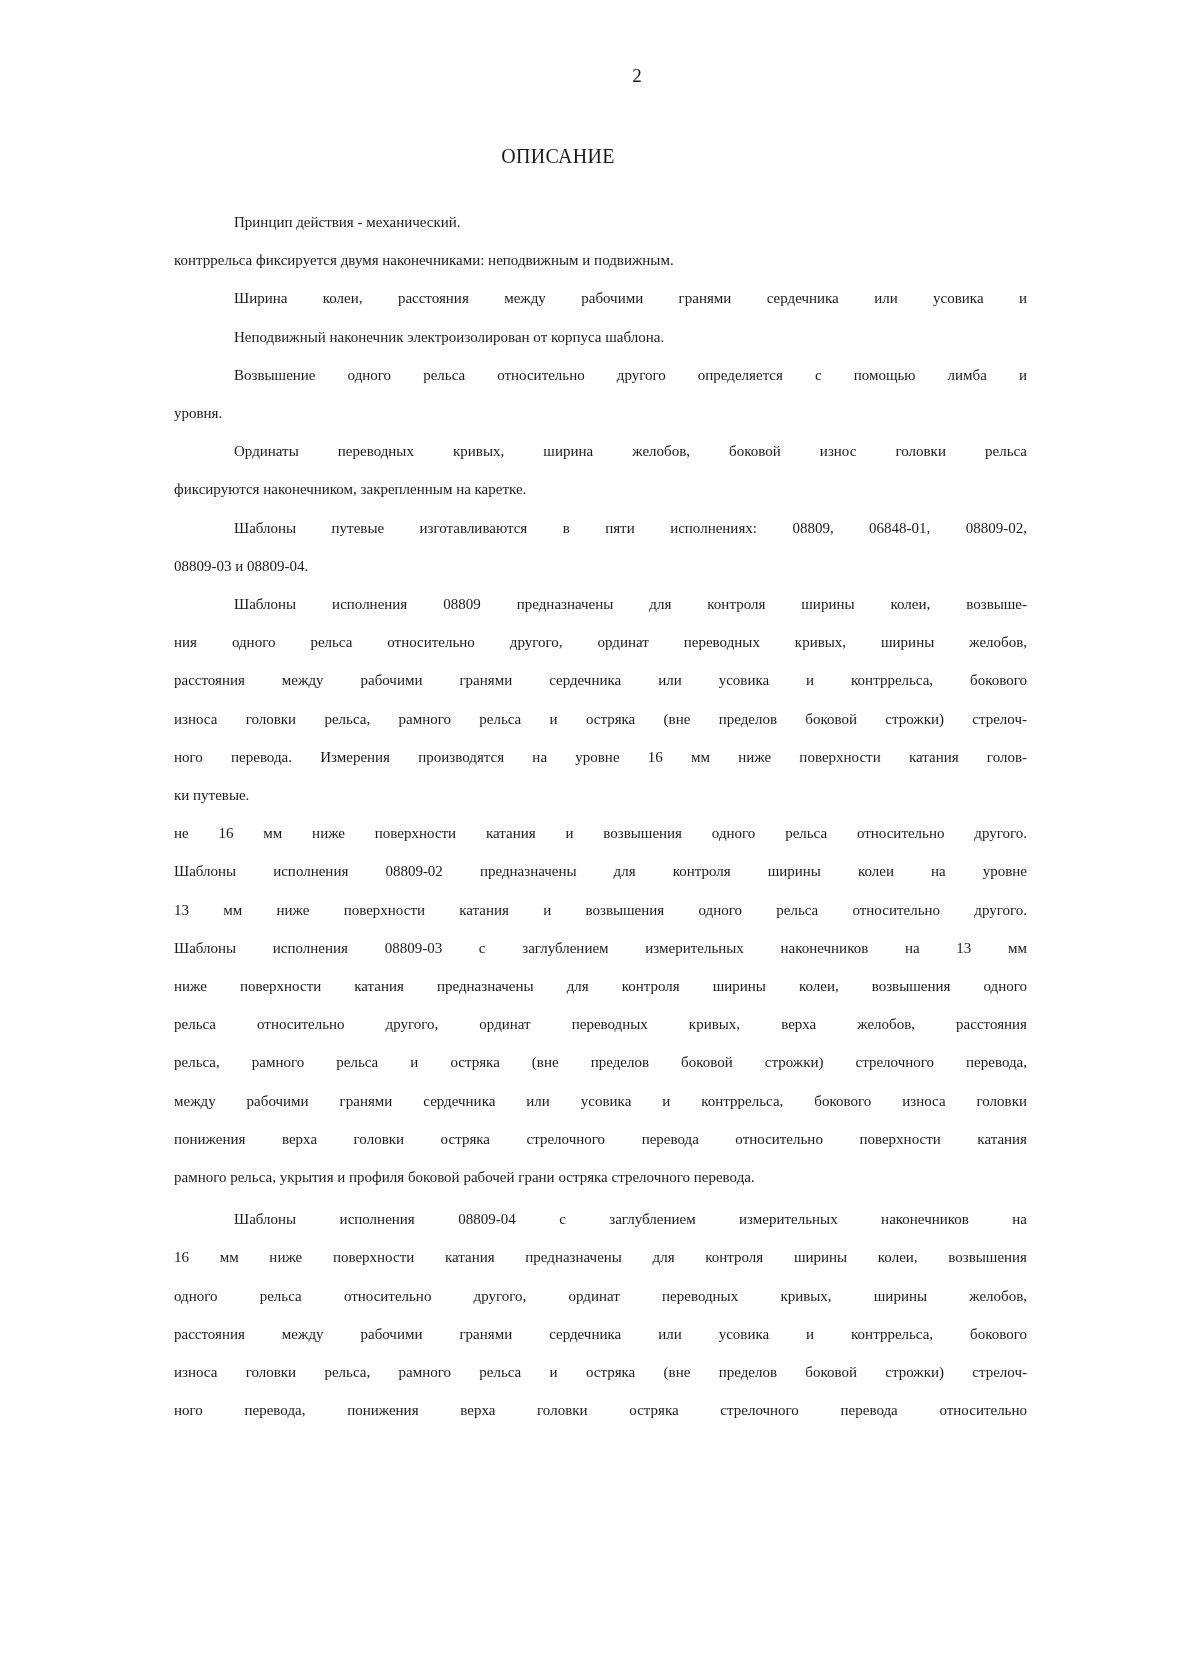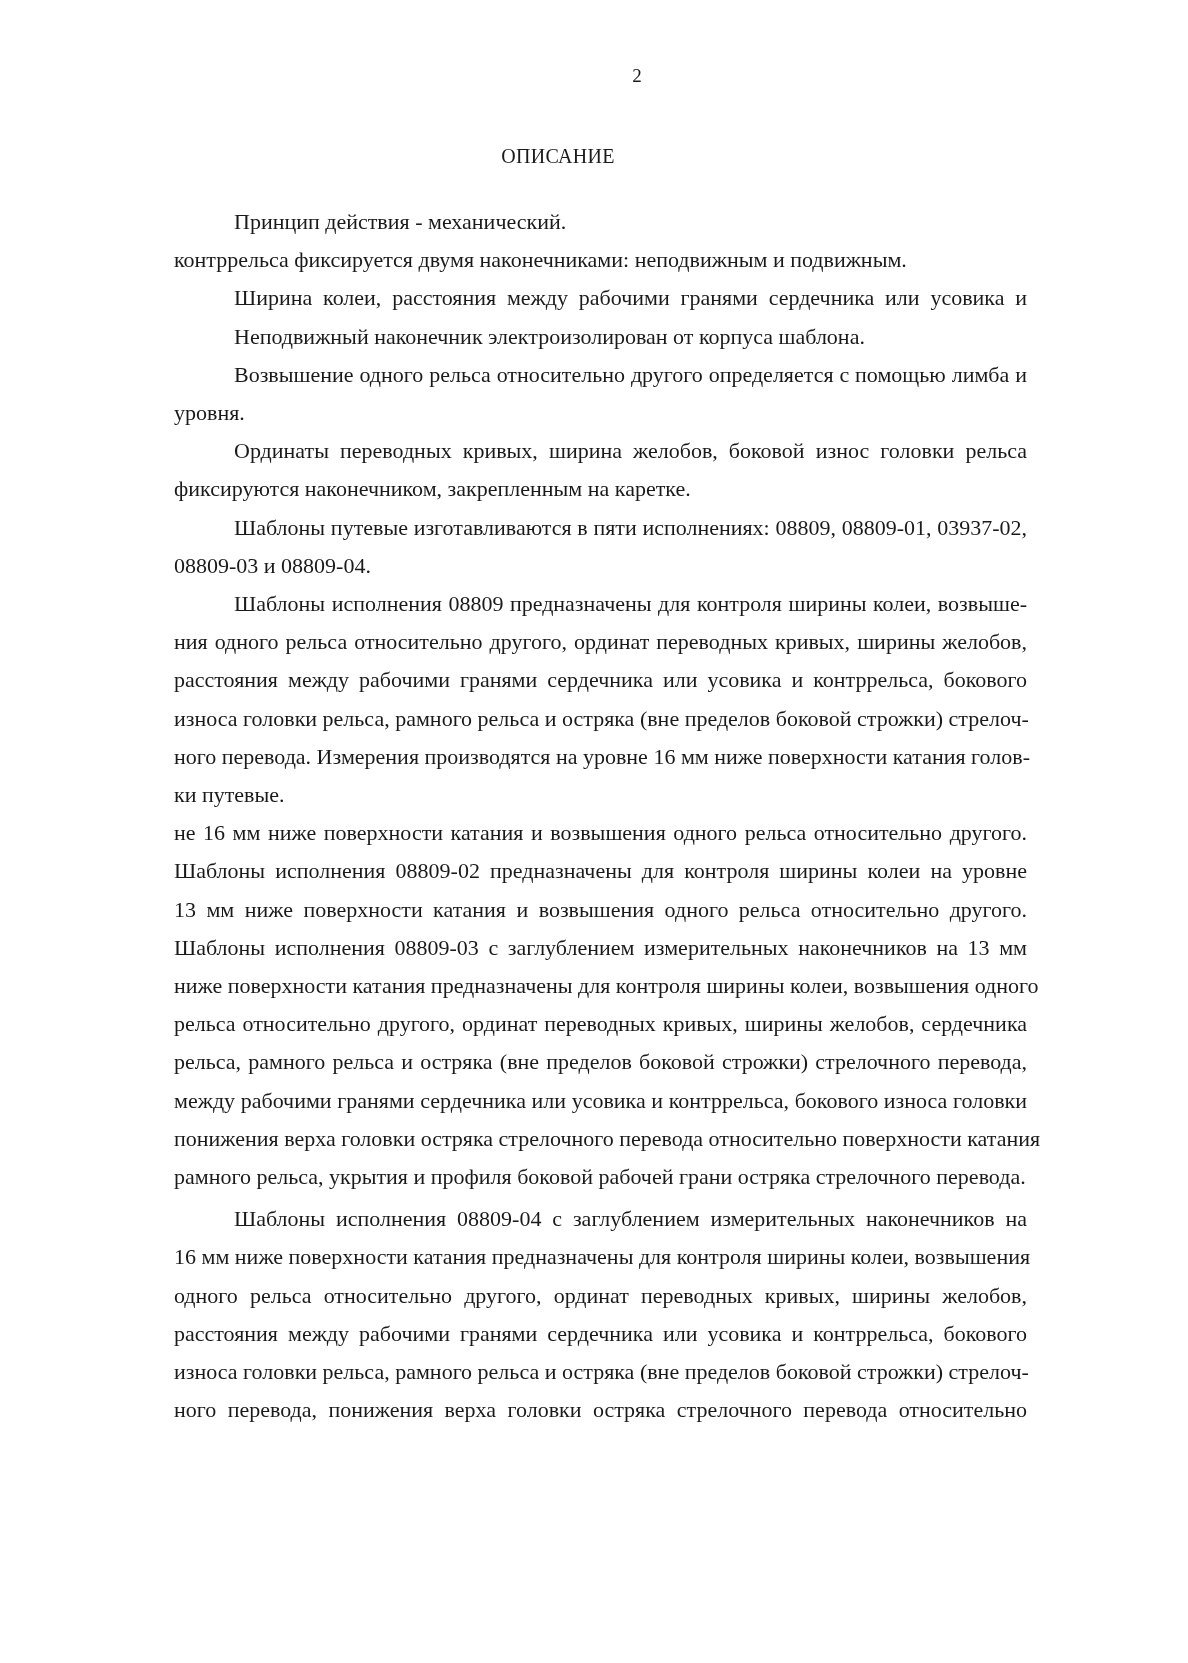--- a/index.html
+++ b/index.html
@@ -51,21 +51,21 @@
     white-space: nowrap;
   }
   .line.last {
     text-align-last: left;
   }
   .line.indent {
     padding-left: 60px;
   }
   .para-lines {
     margin: 0;
-    font-size: 22px;
+    font-size: 15px;
     line-height: 38.2px;
   }
 </style>
 </head>
 <body>
 
 <div class="page-number">2</div>
 <div class="doc-title">ОПИСАНИЕ</div>
 
 <div class="body-text">
@@ -87,40 +87,40 @@
     <span class="line indent">Возвышение одного рельса относительно другого определяется с помощью лимба и</span>
     <span class="line last">уровня.</span>
   </p>
 
   <p class="para-lines">
     <span class="line indent">Ординаты переводных кривых, ширина желобов, боковой износ головки рельса</span>
     <span class="line last">фиксируются наконечником, закрепленным на каретке.</span>
   </p>
 
   <p class="para-lines">
-    <span class="line indent">Шаблоны путевые изготавливаются в пяти исполнениях: 08809, 08809-01, 03937-02,</span>
+    <span class="line indent">Шаблоны путевые изготавливаются в пяти исполнениях: 08809, 06848-01, 08809-02,</span>
     <span class="line last">08809-03 и 08809-04.</span>
   </p>
 
   <p class="para-lines">
     <span class="line indent">Шаблоны исполнения 08809 предназначены для контроля ширины колеи, возвыше-</span>
     <span class="line">ния одного рельса относительно другого, ординат переводных кривых, ширины желобов,</span>
     <span class="line">расстояния между рабочими гранями сердечника или усовика и контррельса, бокового</span>
     <span class="line">износа головки рельса, рамного рельса и остряка (вне пределов боковой строжки) стрелоч-</span>
     <span class="line">ного перевода. Измерения производятся на уровне 16 мм ниже поверхности катания голов-</span>
     <span class="line last">ки путевые.</span>
   </p>
 
   <p class="para-lines">
     <span class="line">не 16 мм ниже поверхности катания и возвышения одного рельса относительно другого.</span>
     <span class="line">Шаблоны исполнения 08809-02 предназначены для контроля ширины колеи на уровне</span>
     <span class="line">13 мм ниже поверхности катания и возвышения одного рельса относительно другого.</span>
     <span class="line">Шаблоны исполнения 08809-03 с заглублением измерительных наконечников на 13 мм</span>
     <span class="line">ниже поверхности катания предназначены для контроля ширины колеи, возвышения одного</span>
-    <span class="line">рельса относительно другого, ординат переводных кривых, ширины желобов, сердечника</span>
+    <span class="line">рельса относительно другого, ординат переводных кривых, верха желобов, расстояния</span>
     <span class="line">рельса, рамного рельса и остряка (вне пределов боковой строжки) стрелочного перевода,</span>
     <span class="line">между рабочими гранями сердечника или усовика и контррельса, бокового износа головки</span>
     <span class="line">понижения верха головки остряка стрелочного перевода относительно поверхности катания</span>
     <span class="line last">рамного рельса, укрытия и профиля боковой рабочей грани остряка стрелочного перевода.</span>
   </p>
 
   <p class="para-lines" style="margin-top:4px;">
     <span class="line indent">Шаблоны исполнения 08809-04 с заглублением измерительных наконечников на</span>
     <span class="line">16 мм ниже поверхности катания предназначены для контроля ширины колеи, возвышения</span>
     <span class="line">одного рельса относительно другого, ординат переводных кривых, ширины желобов,</span>

